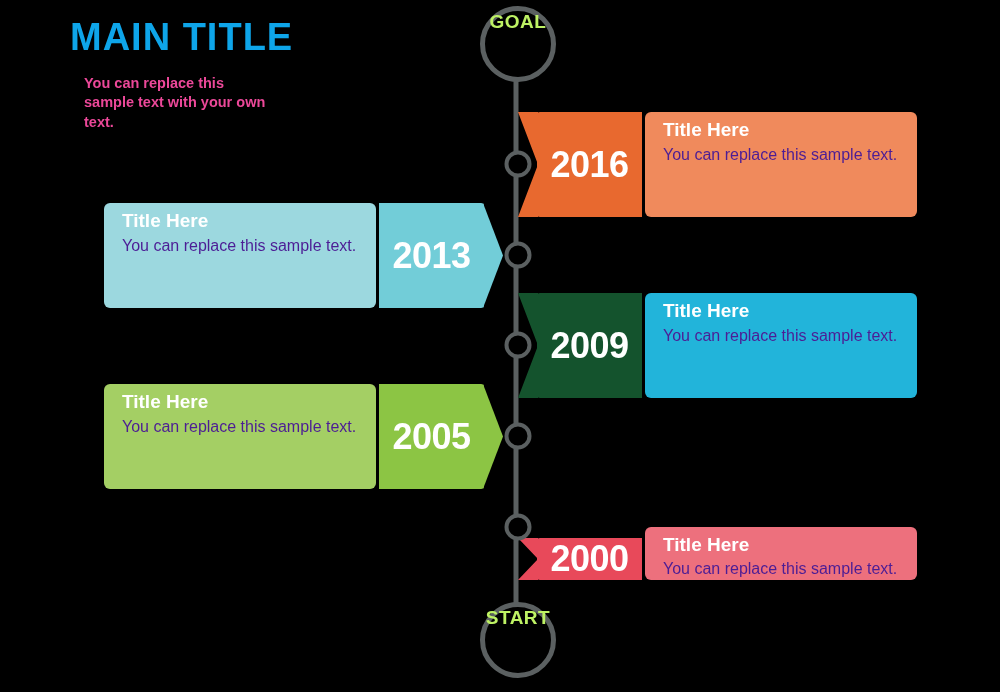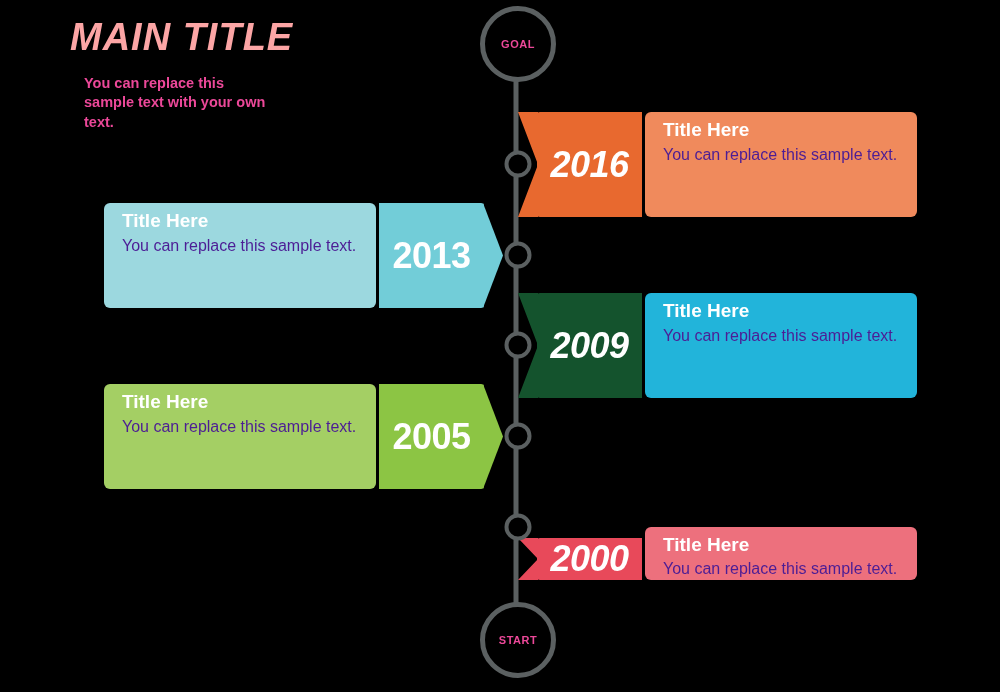--- a/index.html
+++ b/index.html
@@ -6,40 +6,40 @@
   html,body { background:#000; }
   body {
     width:1000px; height:692px; position:relative; overflow:hidden;
     font-family:"Liberation Sans", sans-serif;
     -webkit-font-smoothing:antialiased;
   }
 
   
   #header { position:absolute; left:70px; top:18px; width:330px; }
   #main-title {
-    font-size:38px; font-weight:bold; color:#fca5a5;
-    letter-spacing:1px; line-height:1.05;font-style:italic;
+    font-size:38px; font-weight:bold; color:#0ea5e9;
+    letter-spacing:1px; line-height:1.05;
   }
   #subtitle {
     margin-top:16px; margin-left:14px;
     font-size:14.5px; font-weight:bold; color:#ec4899;
     line-height:1.35; width:190px;
   }
 
   
   #spine-line {
     position:absolute; left:516px; top:18px; width:5px; height:656px;
     background:#5b6061; transform:translateX(-50%);
   }
   .endcap {
     position:absolute; left:518px; transform:translateX(-50%);
     width:76px; height:76px; border-radius:50%;
     border:5px solid #5b6061; background:#000;
-    display:flex; align-items:center; justify-content:center;
-    font-size:11px; font-weight:bold; color:#ec4899; letter-spacing:0.5px;
+    display:flex; align-items:flex-start; justify-content:center;
+    font-size:19px; font-weight:bold; color:#bef264; letter-spacing:0.5px;
     z-index:5;
   }
   #goal-cap  { top:6px; }
   #start-cap { top:602px; }
 
   .node {
     position:absolute; left:518px; transform:translate(-50%,-50%);
     width:27px; height:27px; border-radius:50%;
     border:4px solid #5b6061; background:#000; z-index:6;
   }
@@ -48,21 +48,21 @@
   .row { position:absolute; height:105px; display:flex; align-items:stretch; z-index:3; }
   .row.right { left:537px; }
   .row.left  { left:104px; }
 
   
   .year-block {
     width:105px; position:relative;
     display:flex; align-items:center; justify-content:center;
     font-size:36px; font-weight:bold; color:#ffffff; letter-spacing:-0.5px;
   }
-  .row.right .year-block { border-radius:3px 0 0 3px;font-style:italic; }
+  .row.right .year-block { border-radius:3px 0 0 3px; }
   .row.left  .year-block { border-radius:0 3px 3px 0; }
 
   
   .row.right .year-block::before {
     content:""; position:absolute; left:-19px; top:0;
     width:20px; height:100%;
     background:inherit;
     clip-path:polygon(100% 0, 100% 100%, 0 100%, 100% 50%, 0 0);
   }
   

